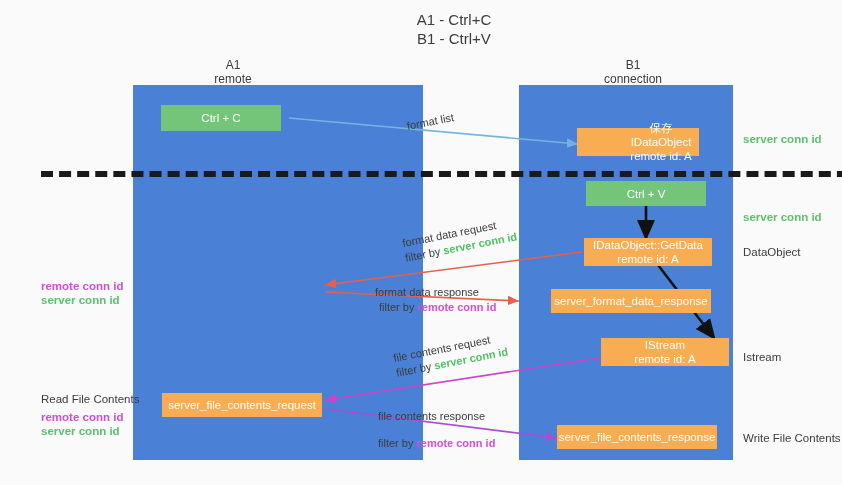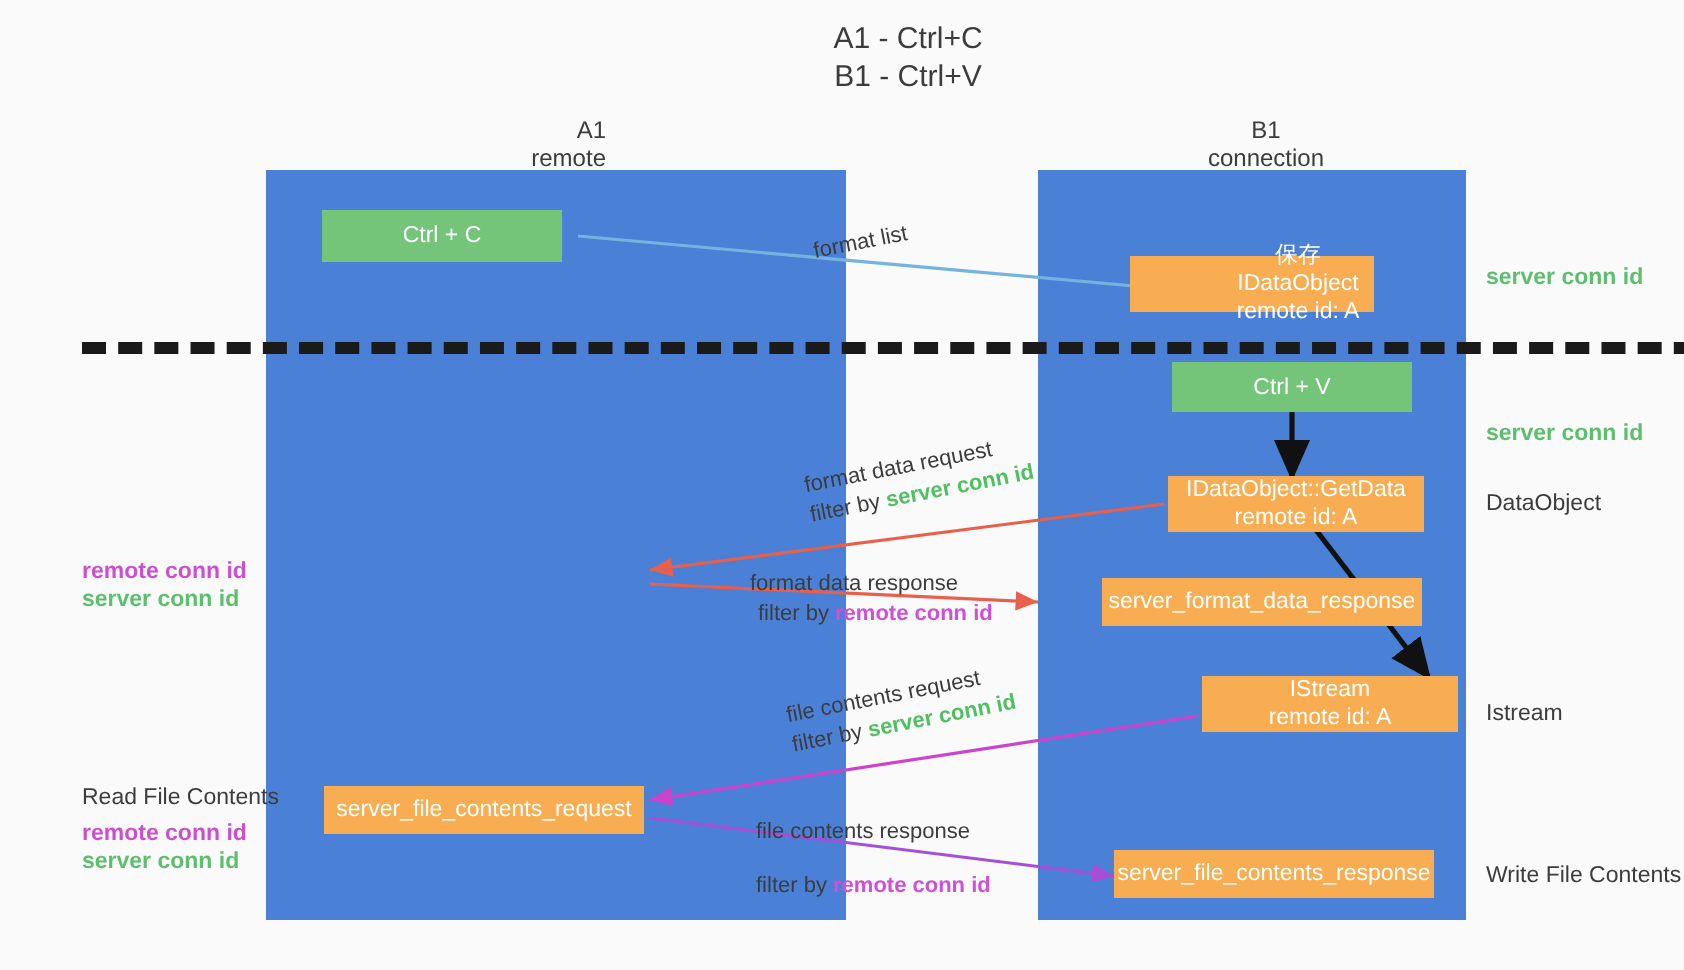--- a/index.html
+++ b/index.html
@@ -35,21 +35,21 @@
   .lane-b { left: 486px; top: 85px; width: 214px; height: 375px; }
 
   .lane-head {
     position: absolute;
     text-align: center;
     font-size: 12px;
     color: #3c3c3c;
     line-height: 14px;
     white-space: pre-line;
   }
-  .lane-head-a { left: 160px; top: 58px; width: 110px; text-align: right; }
+  .lane-head-a { left: 145px; top: 58px; width: 110px; }
   .lane-head-b { left: 545px; top: 58px; width: 110px; }
 
   .divider {
     position: absolute;
     left: 8px;
     top: 171px;
     width: 826px;
     height: 0;
     border-top: 6px dashed #1a1a1a;
   }
@@ -155,21 +155,21 @@
 
     <line x1="566" y1="358" x2="292" y2="400" stroke="#cc44cc" stroke-width="1.6" marker-end="url(#ah-mag)"></line>
 
     <line x1="292" y1="409" x2="524" y2="438" stroke="#a64fd6" stroke-width="1.6" marker-end="url(#ah-pur)"></line>
   </svg>
 
   <div class="divider"></div>
 
   <div class="node green" style="left:128px; top:105px; width:120px; height:26px;">Ctrl + C</div>
 
-  <div class="node orange" style="left:532px; top:128px; width:122px; height:28px;padding-left:46px;">保存IDataObject
+  <div class="node orange" style="left:544px; top:128px; width:122px; height:28px;padding-left:46px;">保存IDataObject
 remote id: A</div>
 
   <div class="side-label lbl-green" style="left:710px; top:132px;">server conn id</div>
 
   <div class="node green" style="left:553px; top:181px; width:120px; height:25px;">Ctrl + V</div>
 
   <div class="side-label lbl-green" style="left:710px; top:210px;">server conn id</div>
 
   <div class="node orange" style="left:551px; top:238px; width:128px; height:28px;">IDataObject::GetData
 remote id: A</div>

